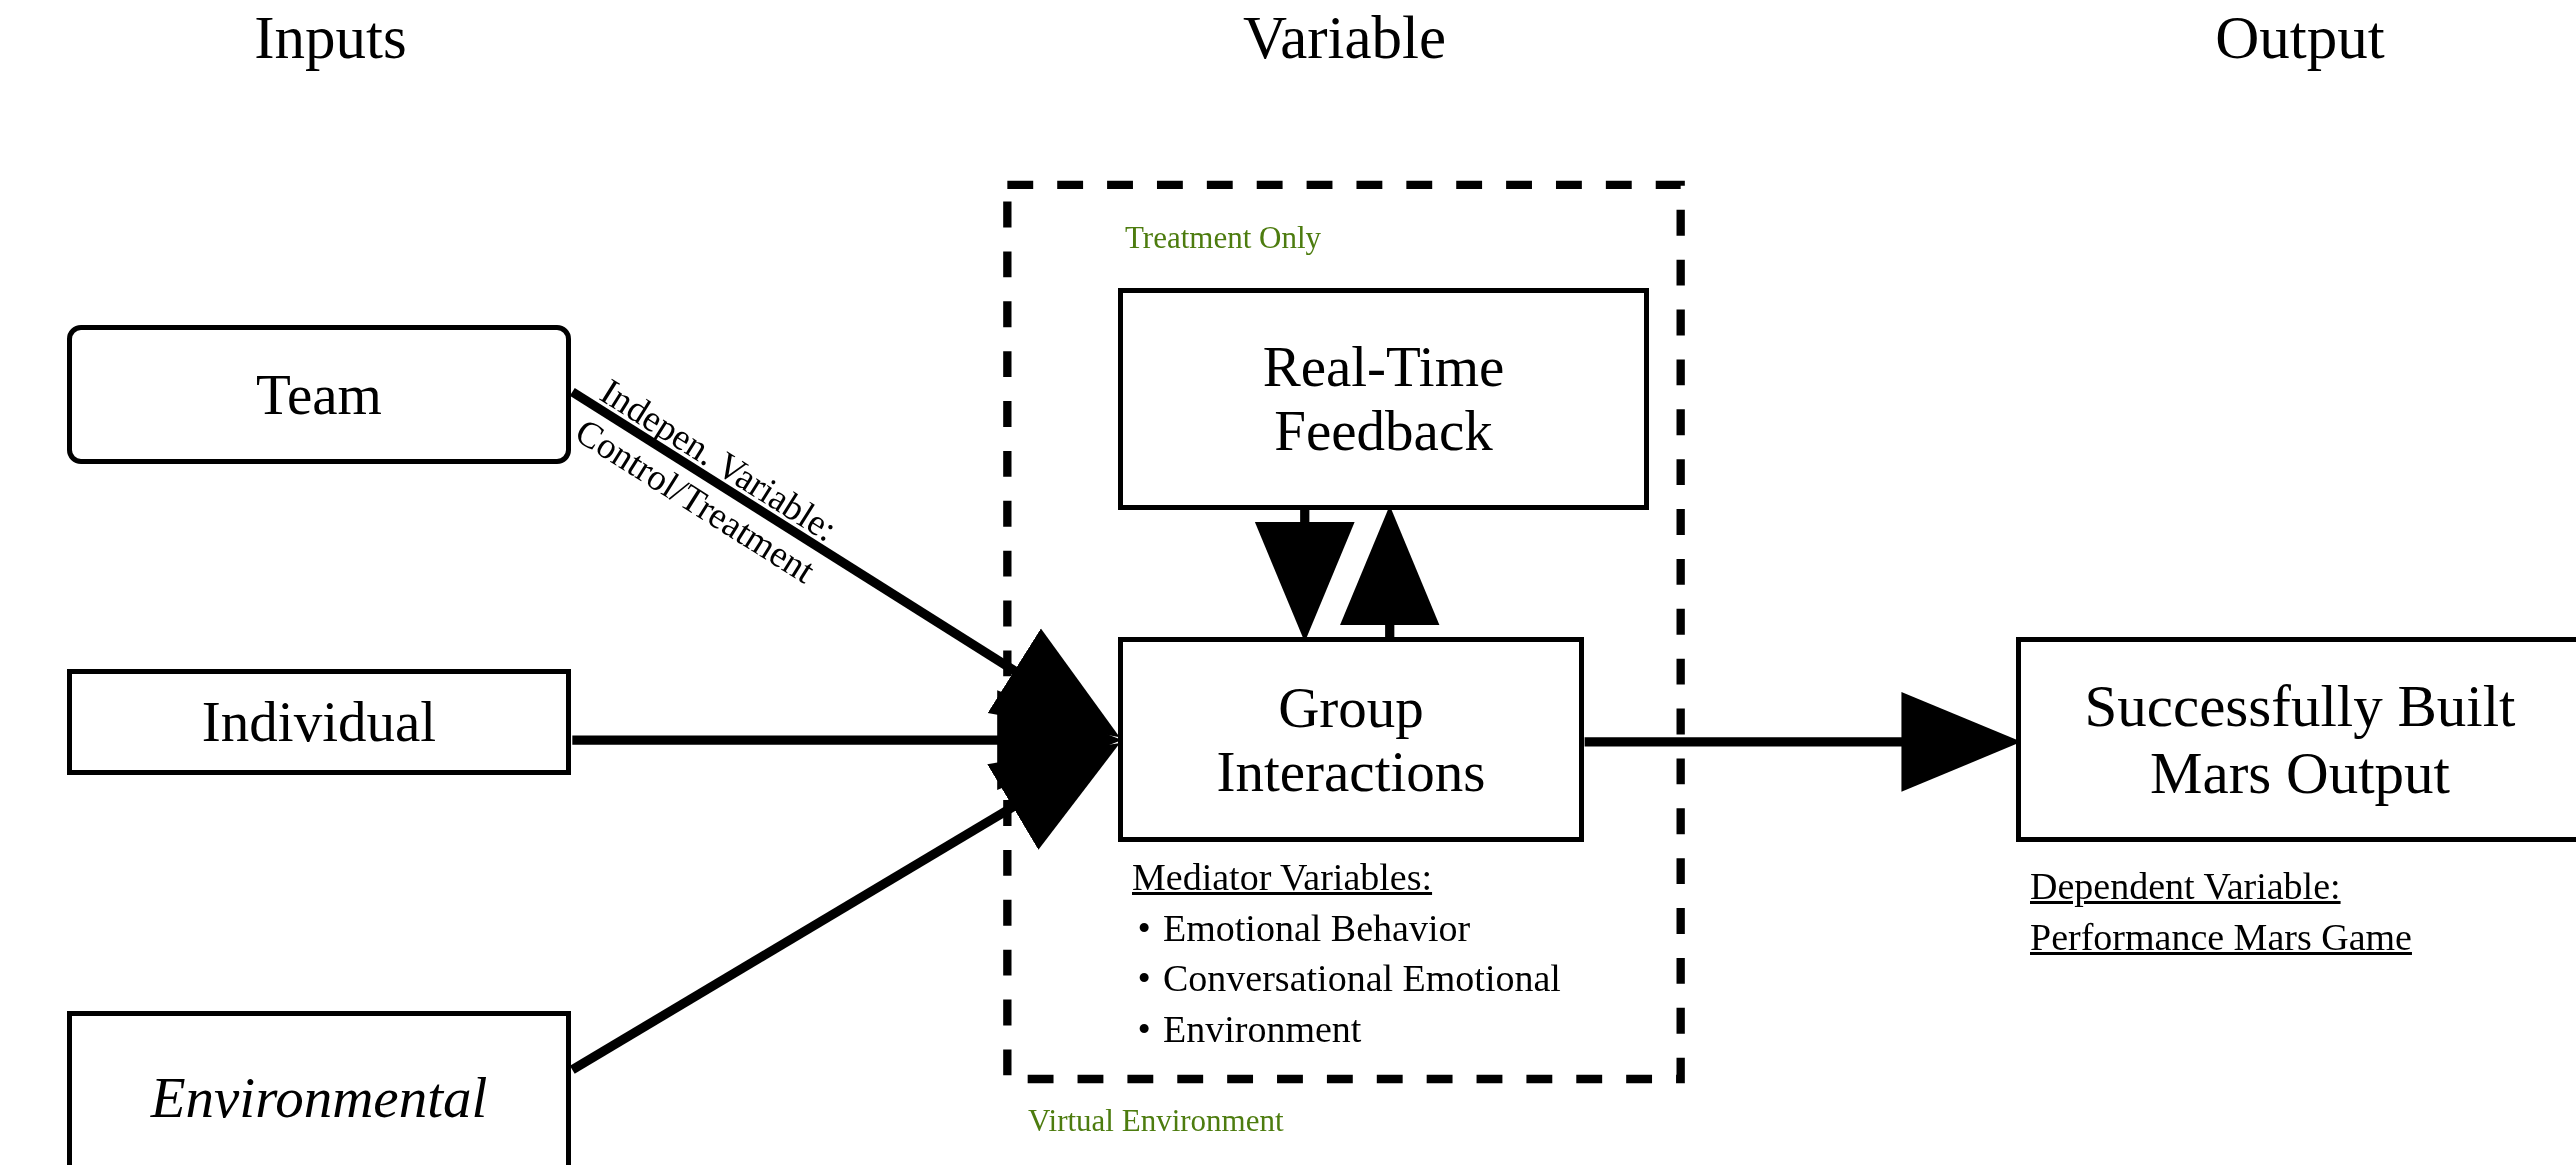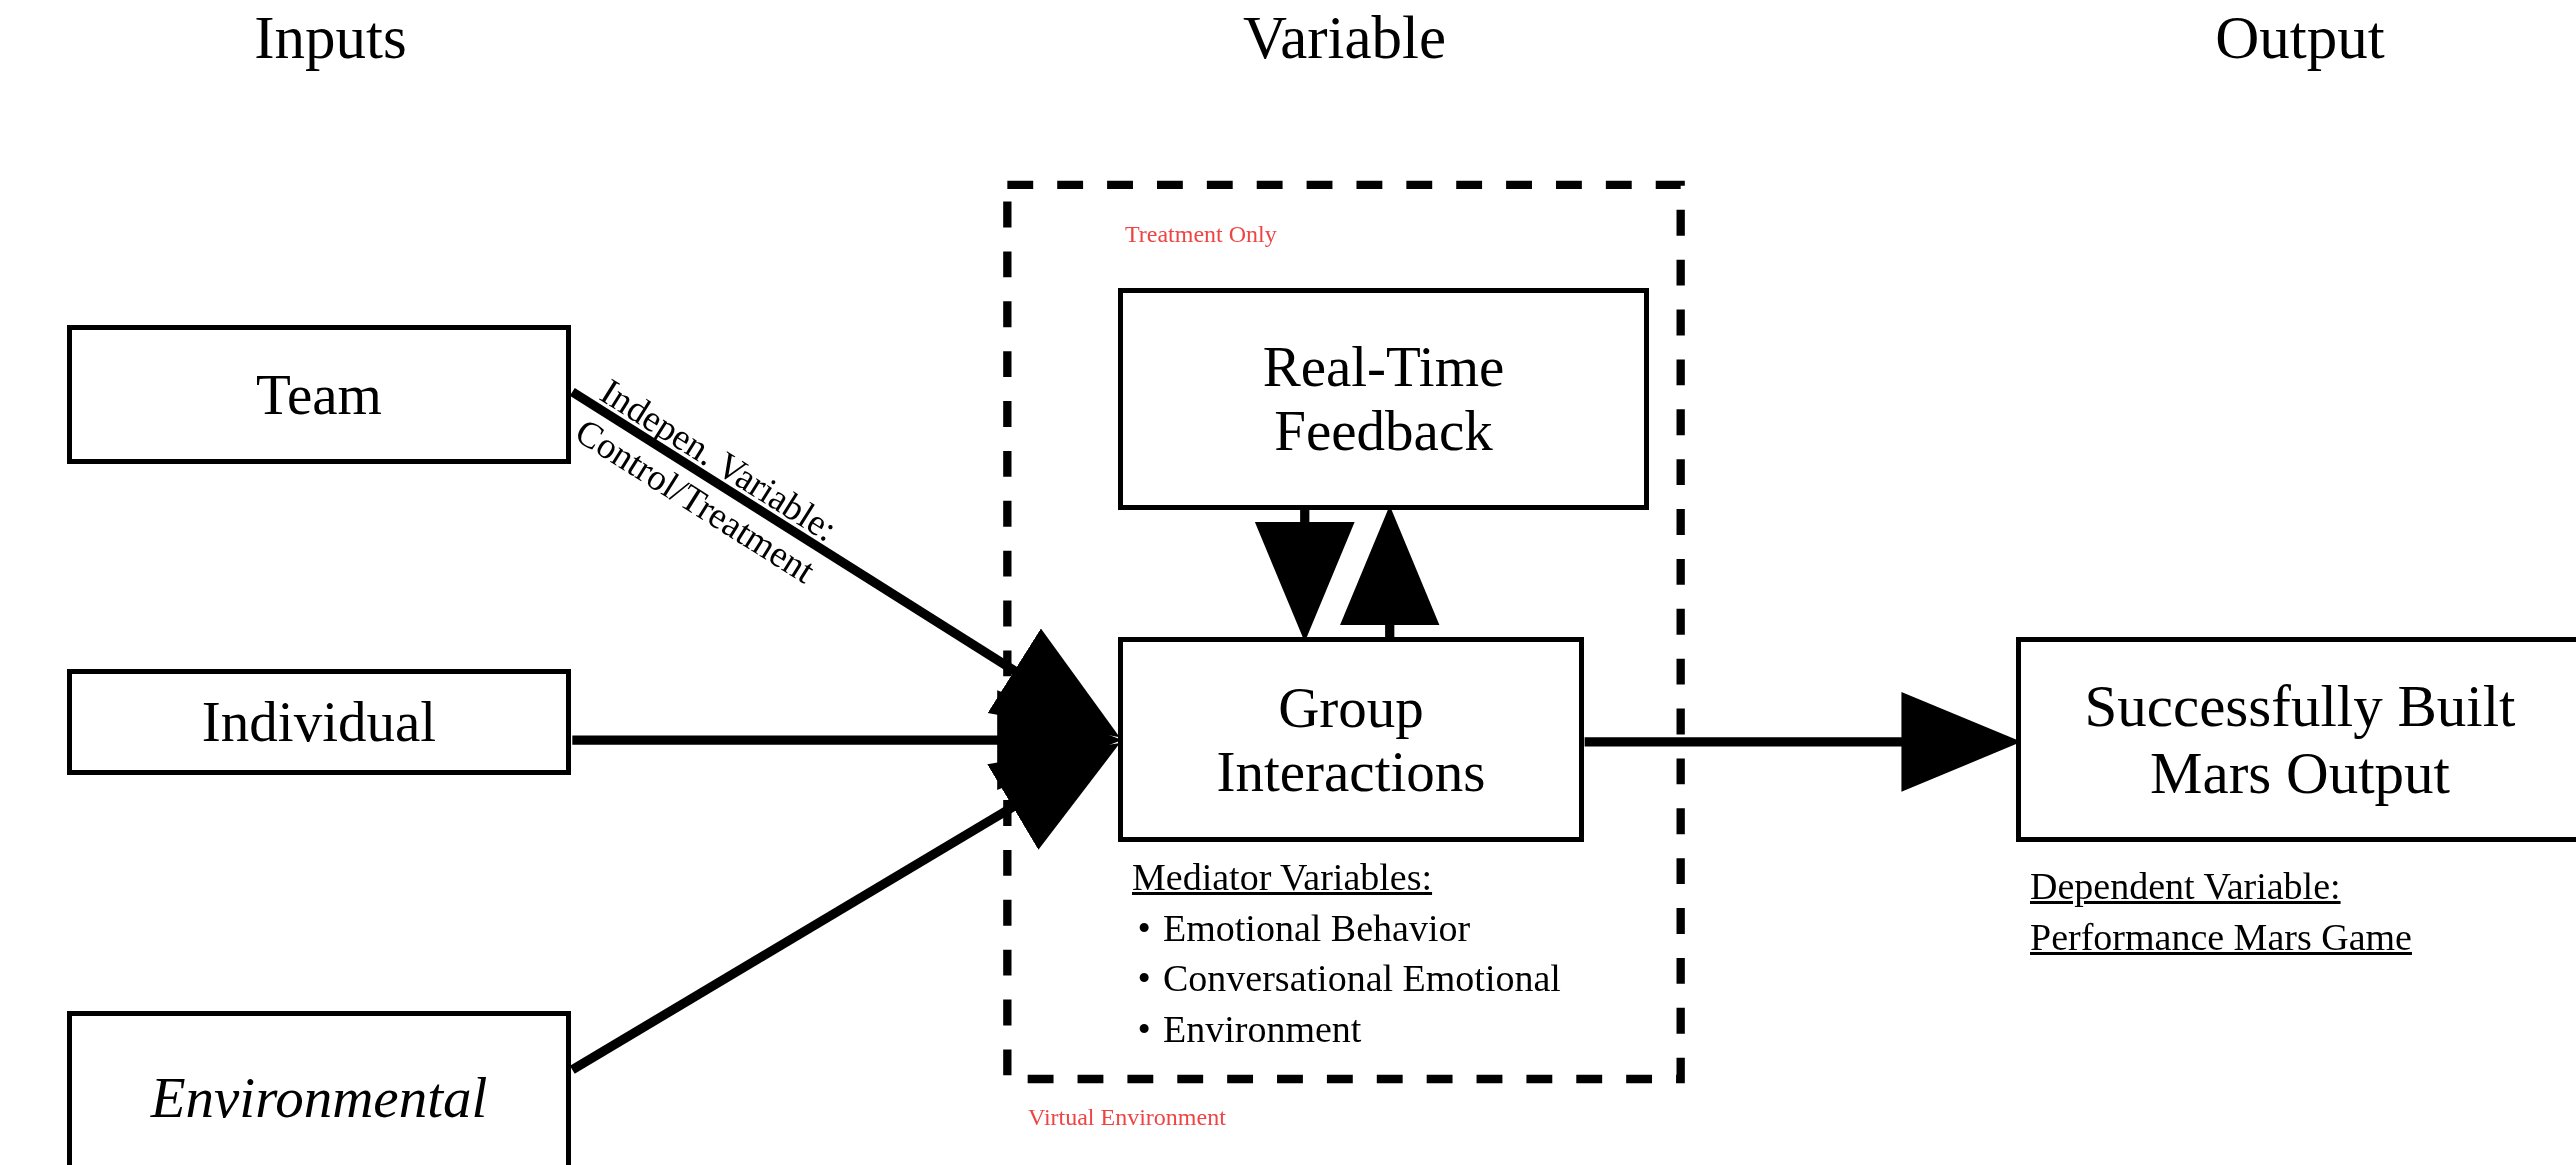--- a/index.html
+++ b/index.html
@@ -47,24 +47,24 @@
     font-size: 57px;
     line-height: 1.12;
     white-space: pre-line;
     color: #000;
   }
   .node-label.big {
     font-size: 59px;
   }
   .small-label {
     position: absolute;
-    font-size: 24px;
+    font-size: 31px;
     line-height: 1.0;
     white-space: nowrap;
-    color: #ef4444;
+    color: #4d7c0f;
   }
   .caption-block {
     position: absolute;
     font-size: 38px;
     line-height: 1.33;
     color: #000;
   }
   .caption-block .cap-line {
     white-space: nowrap;
     text-decoration: underline;
@@ -122,21 +122,21 @@
 
     <line x1="572" y1="1158" x2="1152" y2="812" stroke="#000000" stroke-width="10" marker-end="url(#arrowMid)"></line>
 
     <line x1="1365" y1="552" x2="1365" y2="680" stroke="#000000" stroke-width="10" marker-end="url(#arrowBig)"></line>
 
     <line x1="1457" y1="690" x2="1457" y2="562" stroke="#000000" stroke-width="10" marker-end="url(#arrowBig)"></line>
 
     <line x1="1668" y1="803" x2="2126" y2="803" stroke="#000000" stroke-width="10" marker-end="url(#arrowBig)"></line>
   </svg>
 
-  <div class="node-box" style="left:23px; top:325px; width:504px; height:139px;">
+  <div class="node-box" style="left:23px; top:325px; width:504px; height:139px;border-radius:14px;">
     <span class="node-label">Team</span>
   </div>
 
   <div class="node-box" style="left:23px; top:669px; width:504px; height:106px;">
     <span class="node-label">Individual</span>
   </div>
 
   <div class="node-box" style="left:23px; top:1011px; width:504px; height:173px;font-style:italic;">
     <span class="node-label">Environmental</span>
   </div>

